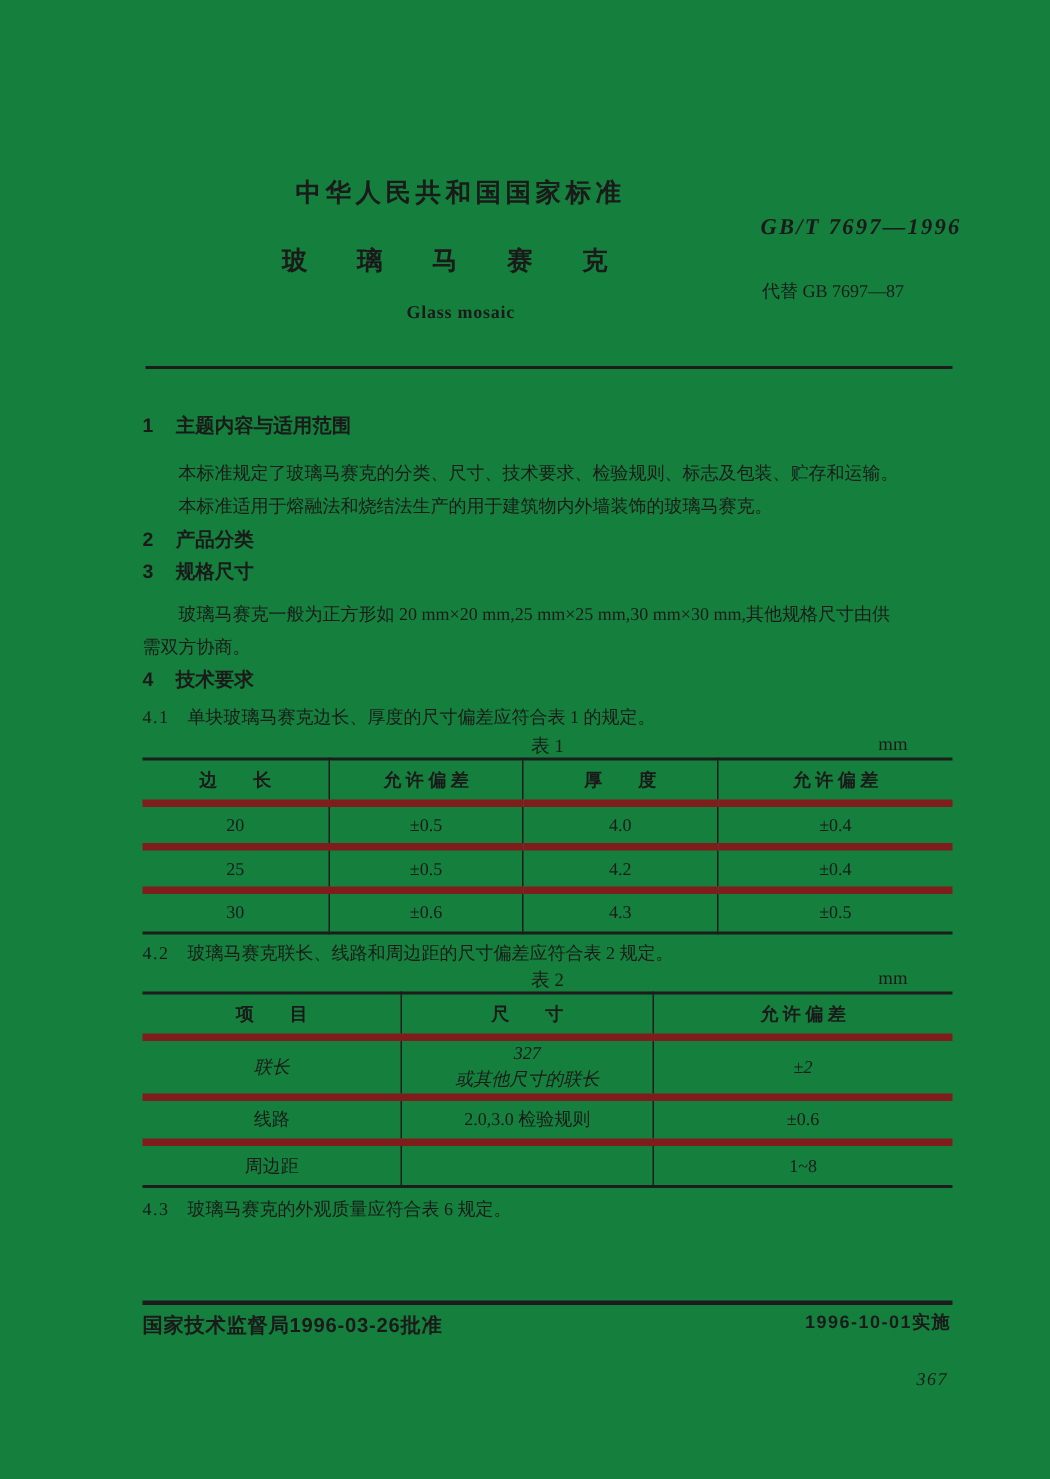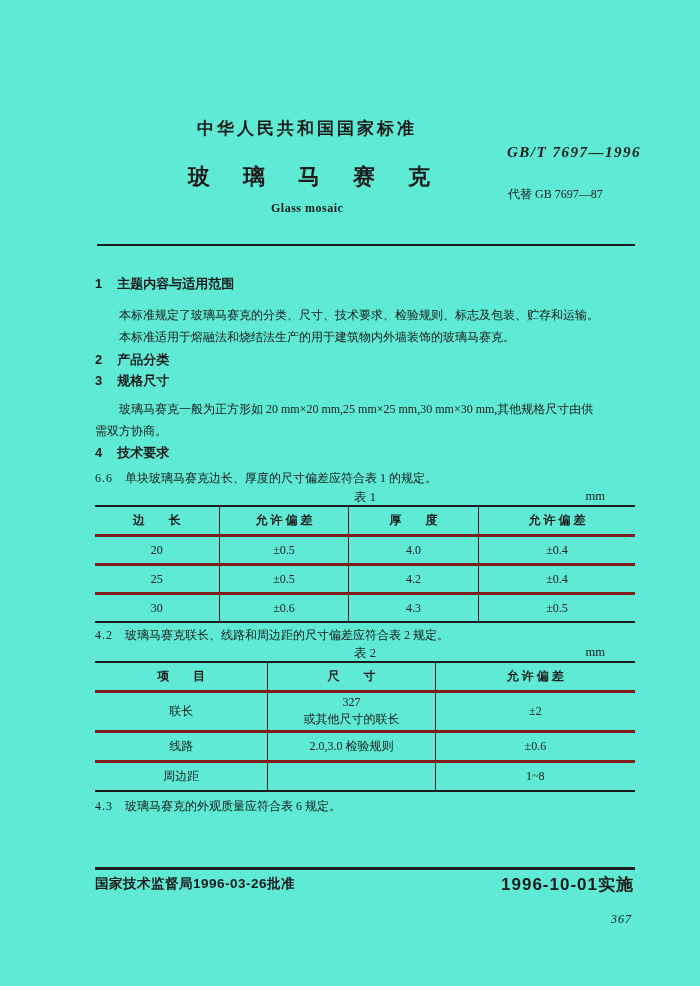--- a/index.html
+++ b/index.html
@@ -1,21 +1,21 @@
 <!DOCTYPE html>
 <html><head>
 <meta charset="utf-8">
 <style>
   * { margin: 0; padding: 0; box-sizing: border-box; }
   html, body { background: #e8e8e8; }
   .page {
     position: relative;
     width: 700px;
     height: 986px;
-    background: #5eead4;
+    background: #15803d;
     margin: 0 auto;
     color: #1a1a1a;
     font-family: "Liberation Serif", "DejaVu Serif", serif;
     overflow: hidden;
   }
   
   .std-label {
     position: absolute; left: 197px; top: 117px;
     font-family: "Liberation Sans", "DejaVu Sans", sans-serif;
     font-weight: bold; font-size: 17px; letter-spacing: 3px;
@@ -24,21 +24,21 @@
   .std-number {
     position: absolute; left: 507px; top: 144px;
     font-family: "Liberation Serif", serif;
     font-weight: bold; font-size: 15px; letter-spacing: 1.5px;
     white-space: nowrap;
     font-style: italic;
   }
   .title-cn {
     position: absolute; left: 188px; top: 162px;
     font-family: "Liberation Sans", "DejaVu Sans", sans-serif;
-    font-weight: bold; font-size: 22px; letter-spacing: 33px;
+    font-weight: bold; font-size: 17px; letter-spacing: 33px;
     white-space: nowrap;
   }
   .replaces {
     position: absolute; left: 508px; top: 186px;
     font-size: 12px; white-space: nowrap;
   }
   .title-en {
     position: absolute; left: 271px; top: 201px;
     font-weight: bold; font-size: 12px; letter-spacing: 0.5px;
     white-space: nowrap;
@@ -85,45 +85,45 @@
   .tcaption-label { display: block; text-align: center; }
   .tcaption-unit { position: absolute; right: 30px; top: -1px; }
   
   table.gbtable {
     width: 100%; border-collapse: collapse; table-layout: fixed;
     border-top: 2px solid #1c1c1c; border-bottom: 2px solid #1c1c1c;
     font-size: 12px;
   }
   table.gbtable th, table.gbtable td {
     text-align: center; vertical-align: middle;
-    border-top: 3px solid #7f1d1d;
+    border-top: 5px solid #7f1d1d;
     font-weight: normal; padding: 0;
   }
   table.gbtable tr.head-row th { border-top: none; font-weight: bold; }
   table.gbtable th + th, table.gbtable td + td { border-left: 1.5px solid #1c1c1c; }
   #table1 tr { height: 29px; }
   #table2 tr.head-row { height: 29px; }
-  #table2 tr.row-tall { height: 40px; }
+  #table2 tr.row-tall { height: 40px; font-style: italic; }
   #table2 tr.row-std { height: 30px; }
   .cell-line { display: block; line-height: 17px; }
   
   .bottom-rule {
     position: absolute; left: 95px; top: 867px;
     width: 540px; height: 2.5px; background: #1c1c1c;
   }
   .footer-approval {
     position: absolute; left: 95px; top: 875px;
     font-family: "Liberation Sans", "DejaVu Sans", sans-serif;
     font-weight: bold; font-size: 13.5px; letter-spacing: 0.5px;
     white-space: nowrap;
   }
   .footer-impl {
     position: absolute; right: 66px; top: 873px;
     font-family: "Liberation Sans", "DejaVu Sans", sans-serif;
-    font-weight: bold; font-size: 17px; letter-spacing: 1px;
+    font-weight: bold; font-size: 12px; letter-spacing: 1px;
     white-space: nowrap;
   }
   .page-number {
     position: absolute; left: 611px; top: 912px;
     font-style: italic; font-size: 12px; letter-spacing: 1px;
   }
 </style>
 </head>
 <body>
 
@@ -156,21 +156,21 @@
     </div>
     <div class="para" id="s3p1">玻璃马赛克一般为正方形如 20 mm×20 mm,25 mm×25 mm,30 mm×30 mm,其他规格尺寸由供</div>
     <div class="para-cont">需双方协商。</div>
 
     <div class="sec-heading" id="h4">
       <span>4</span>
       <span>技术要求</span>
     </div>
 
     <div class="clause" id="c41">
-      <span class="clause-num">6.6</span>
+      <span class="clause-num">4.1</span>
       <span>单块玻璃马赛克边长、厚度的尺寸偏差应符合表 1 的规定。</span>
     </div>
 
     <div class="tcaption" id="cap1">
       <span class="tcaption-label">表 1</span>
       <span class="tcaption-unit">mm</span>
     </div>
 
     <table class="gbtable" id="table1">
       <colgroup>

